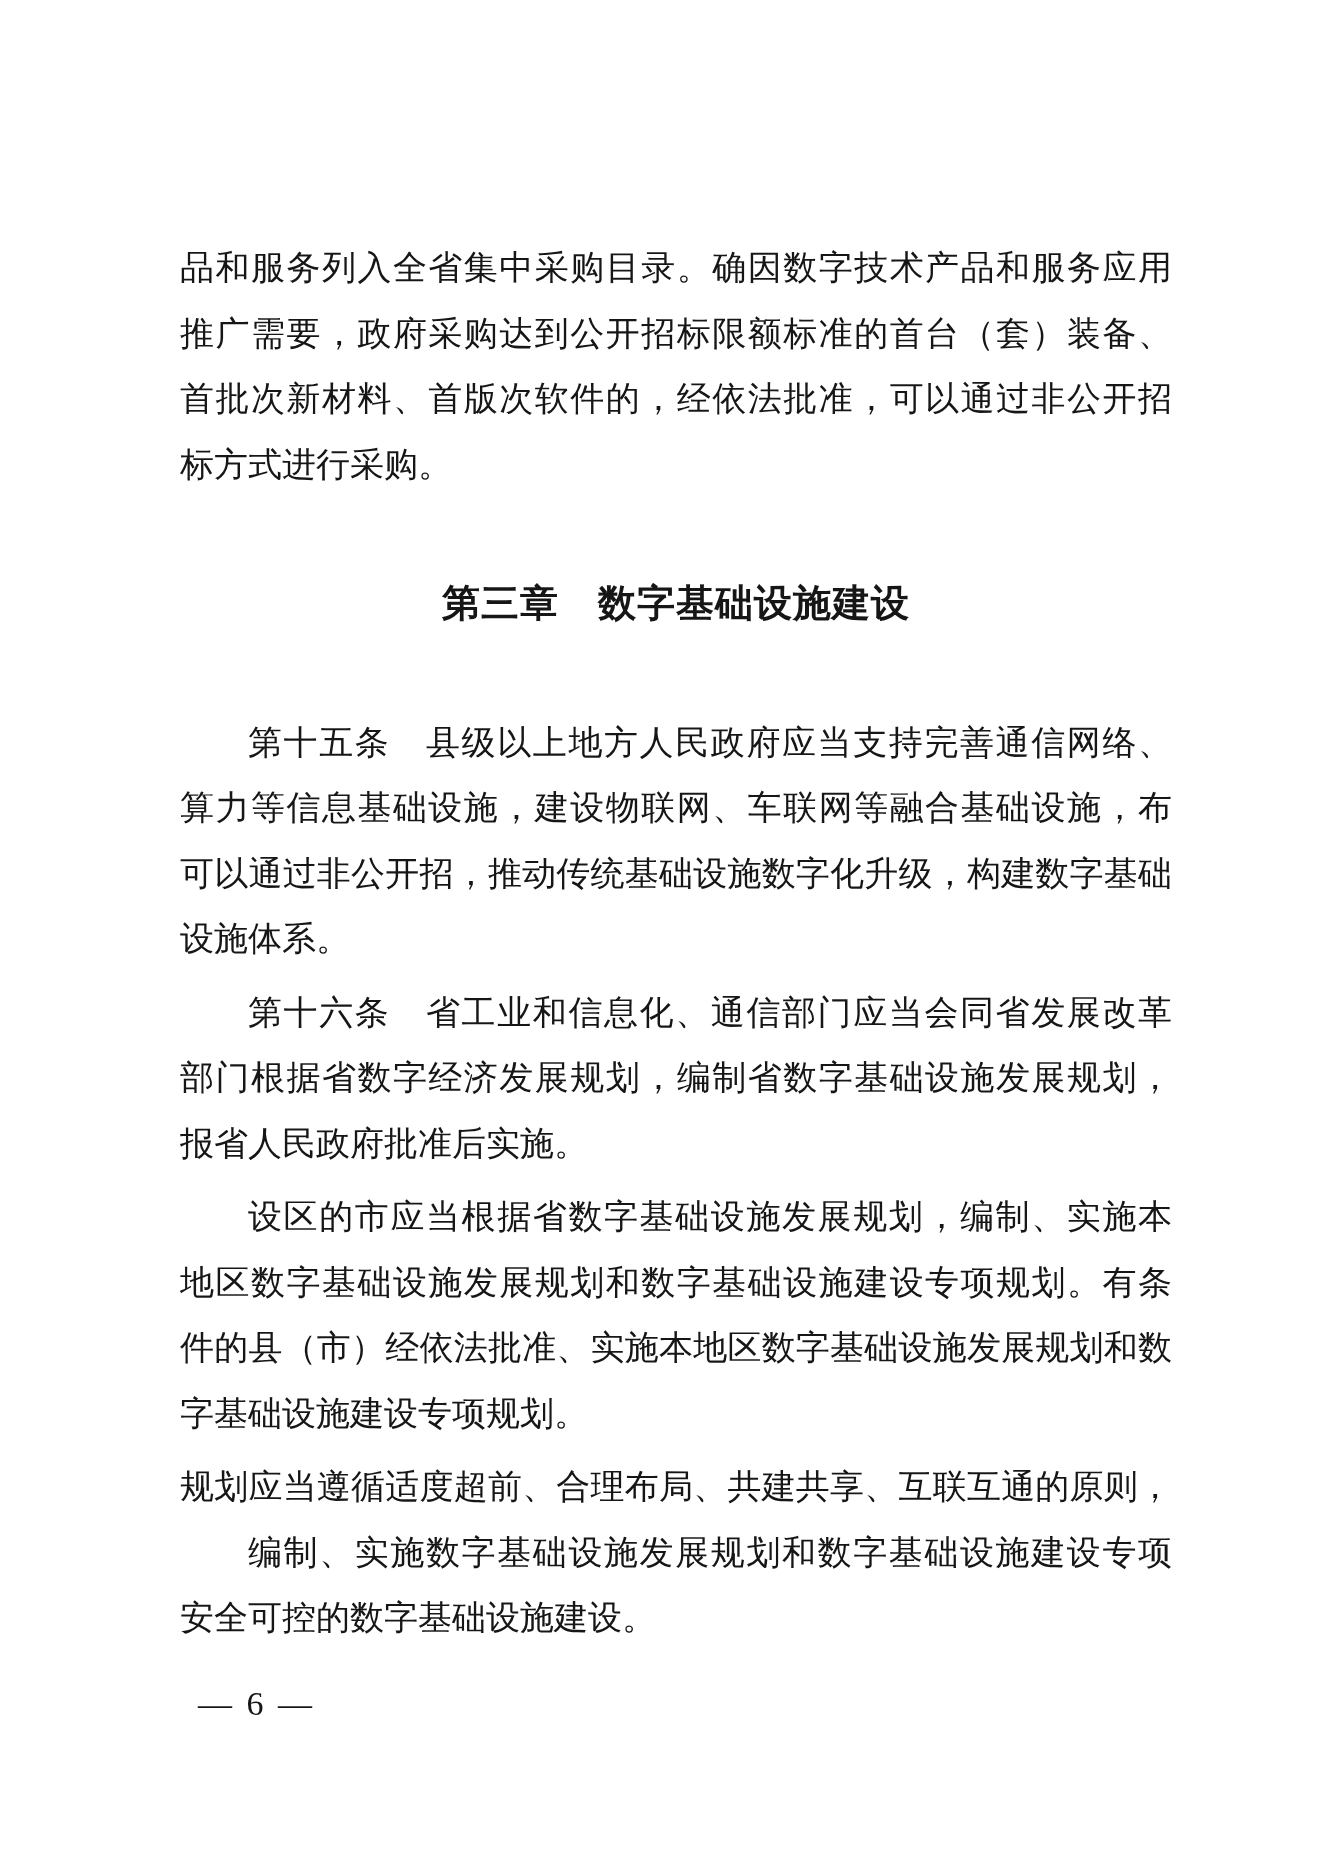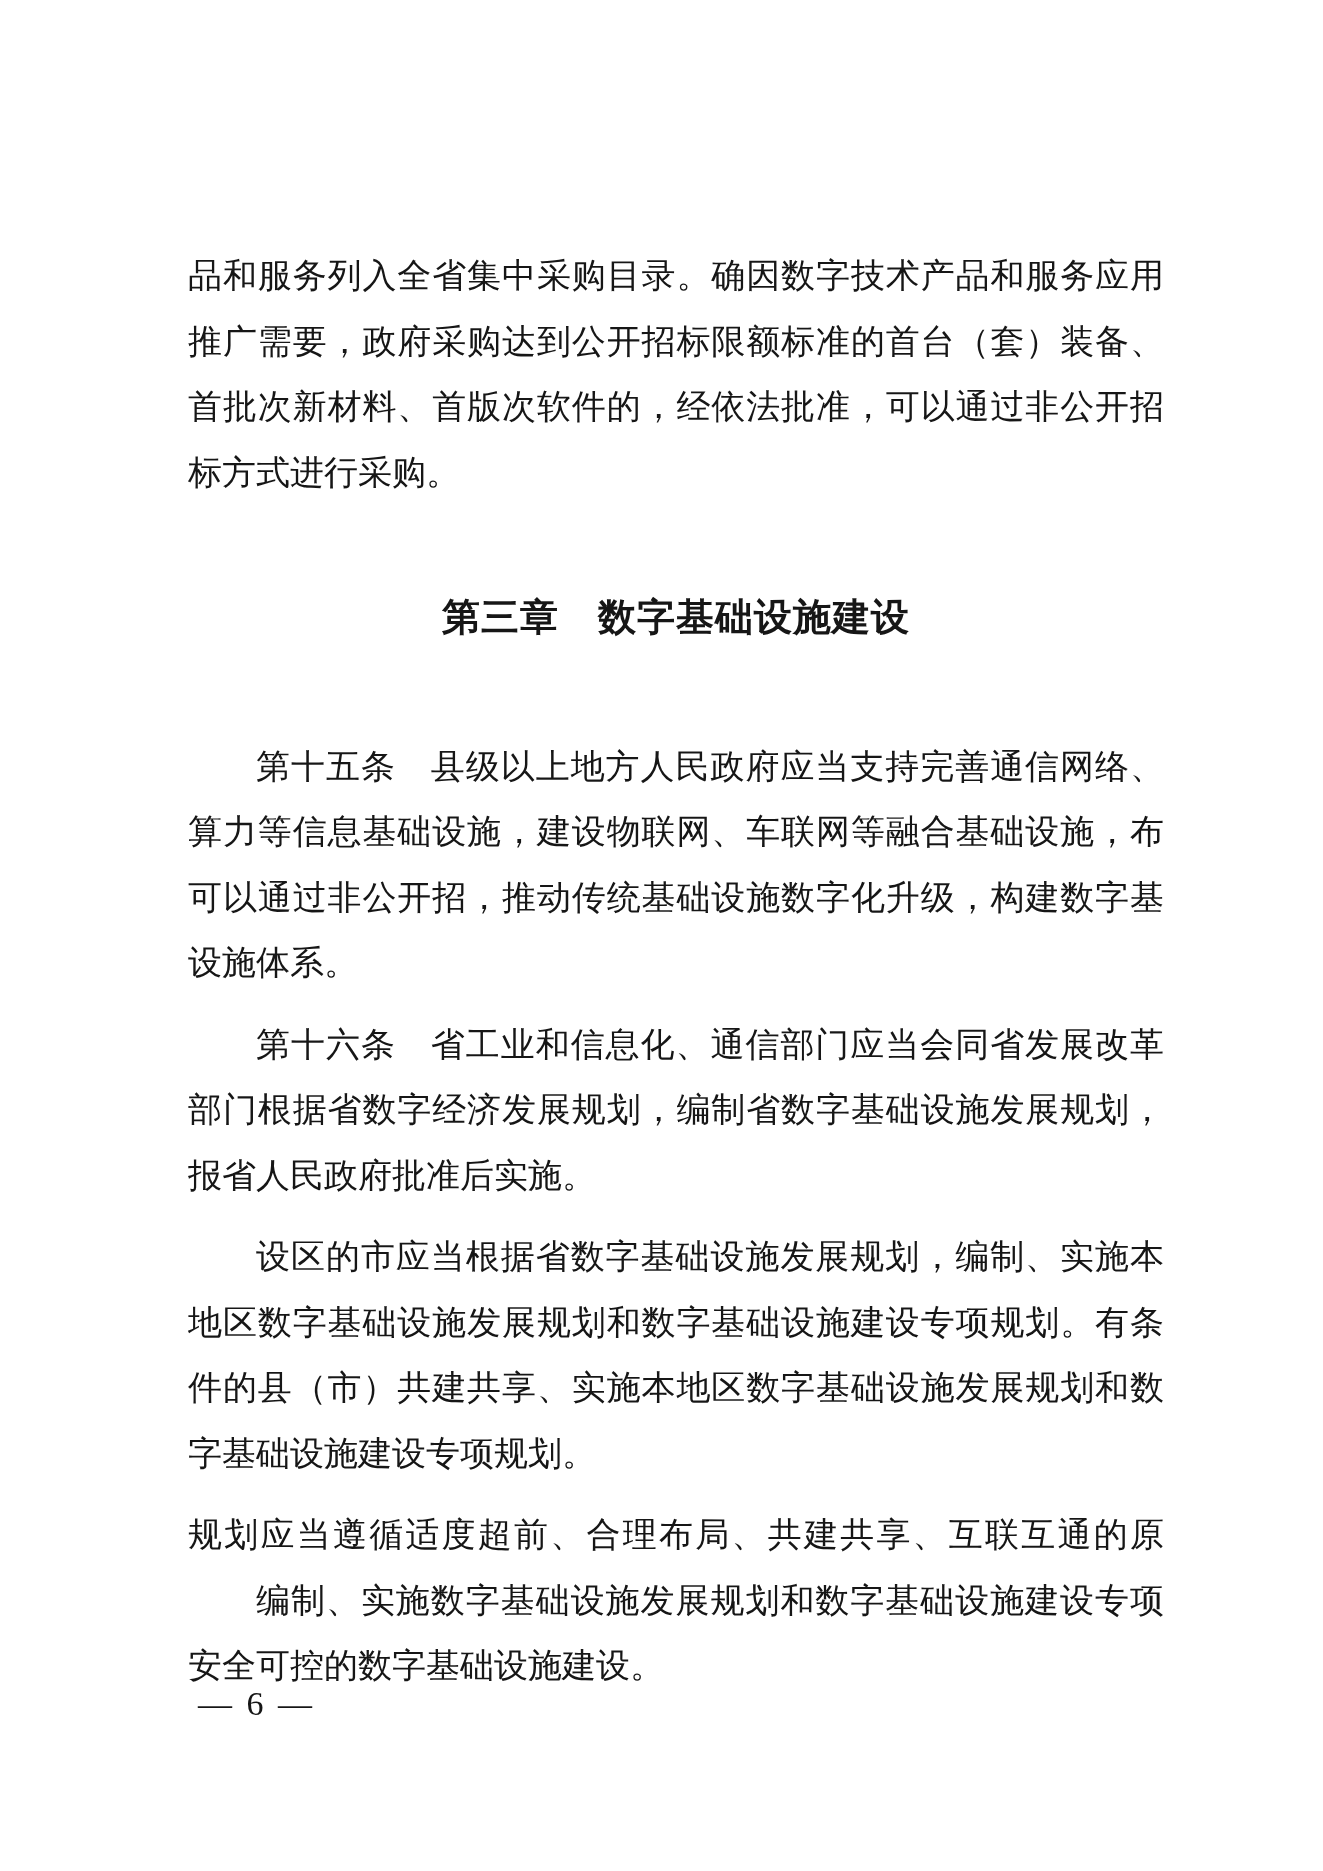--- a/index.html
+++ b/index.html
@@ -17,21 +17,21 @@
   }
   .doc-body {
     position: absolute;
     left: 172px;
     top: 227px;
     width: 1008px;
     font-family: "Liberation Serif", "DejaVu Serif", serif;
     font-size: 34px;
     color: #161616;
   }
-  section { margin: 16px; padding: 0; }
+  section { margin: 8px; padding: 0; }
   .line {
     height: 65.5px;
     line-height: 65.5px;
     text-align: justify;
     text-align-last: justify;
     overflow: hidden;
   }
   .line.short {
     text-align: left;
     text-align-last: left;
@@ -39,21 +39,21 @@
   .line.indent {
     text-indent: 68px;
   }
   .spacer {
     height: 65.5px;
   }
   .heading {
     margin: 0;
     height: 65.5px;
     line-height: 65.5px;
-    font-family: Liberation Mono, monospace;
+    font-family: Liberation Sans, sans-serif;
     font-weight: 700;
     font-size: 38px;
     text-align: center;
     text-align-last: center;
     letter-spacing: 1px;
   }
   .article-label {
     font-family: "Liberation Sans", "DejaVu Sans", sans-serif;
     font-weight: 400;
   }
@@ -97,21 +97,21 @@
 
     <section>
       <div class="line indent"><span class="article-label">第十六条</span><span>　省工业和信息化、通信部门应当会同省发展改革</span></div>
       <div class="line">部门根据省数字经济发展规划，编制省数字基础设施发展规划，</div>
       <div class="line short">报省人民政府批准后实施。</div>
     </section>
 
     <section>
       <div class="line indent">设区的市应当根据省数字基础设施发展规划，编制、实施本</div>
       <div class="line">地区数字基础设施发展规划和数字基础设施建设专项规划。有条</div>
-      <div class="line">件的县（市）共建共享、实施本地区数字基础设施发展规划和数</div>
+      <div class="line">件的县（市）经依法批准、实施本地区数字基础设施发展规划和数</div>
       <div class="line short">字基础设施建设专项规划。</div>
     </section>
 
     <section>
       <div class="line">规划应当遵循适度超前、合理布局、共建共享、互联互通的原则，</div>
       <div class="line indent">编制、实施数字基础设施发展规划和数字基础设施建设专项</div>
       <div class="line short">安全可控的数字基础设施建设。</div>
     </section>
 
   </div>

